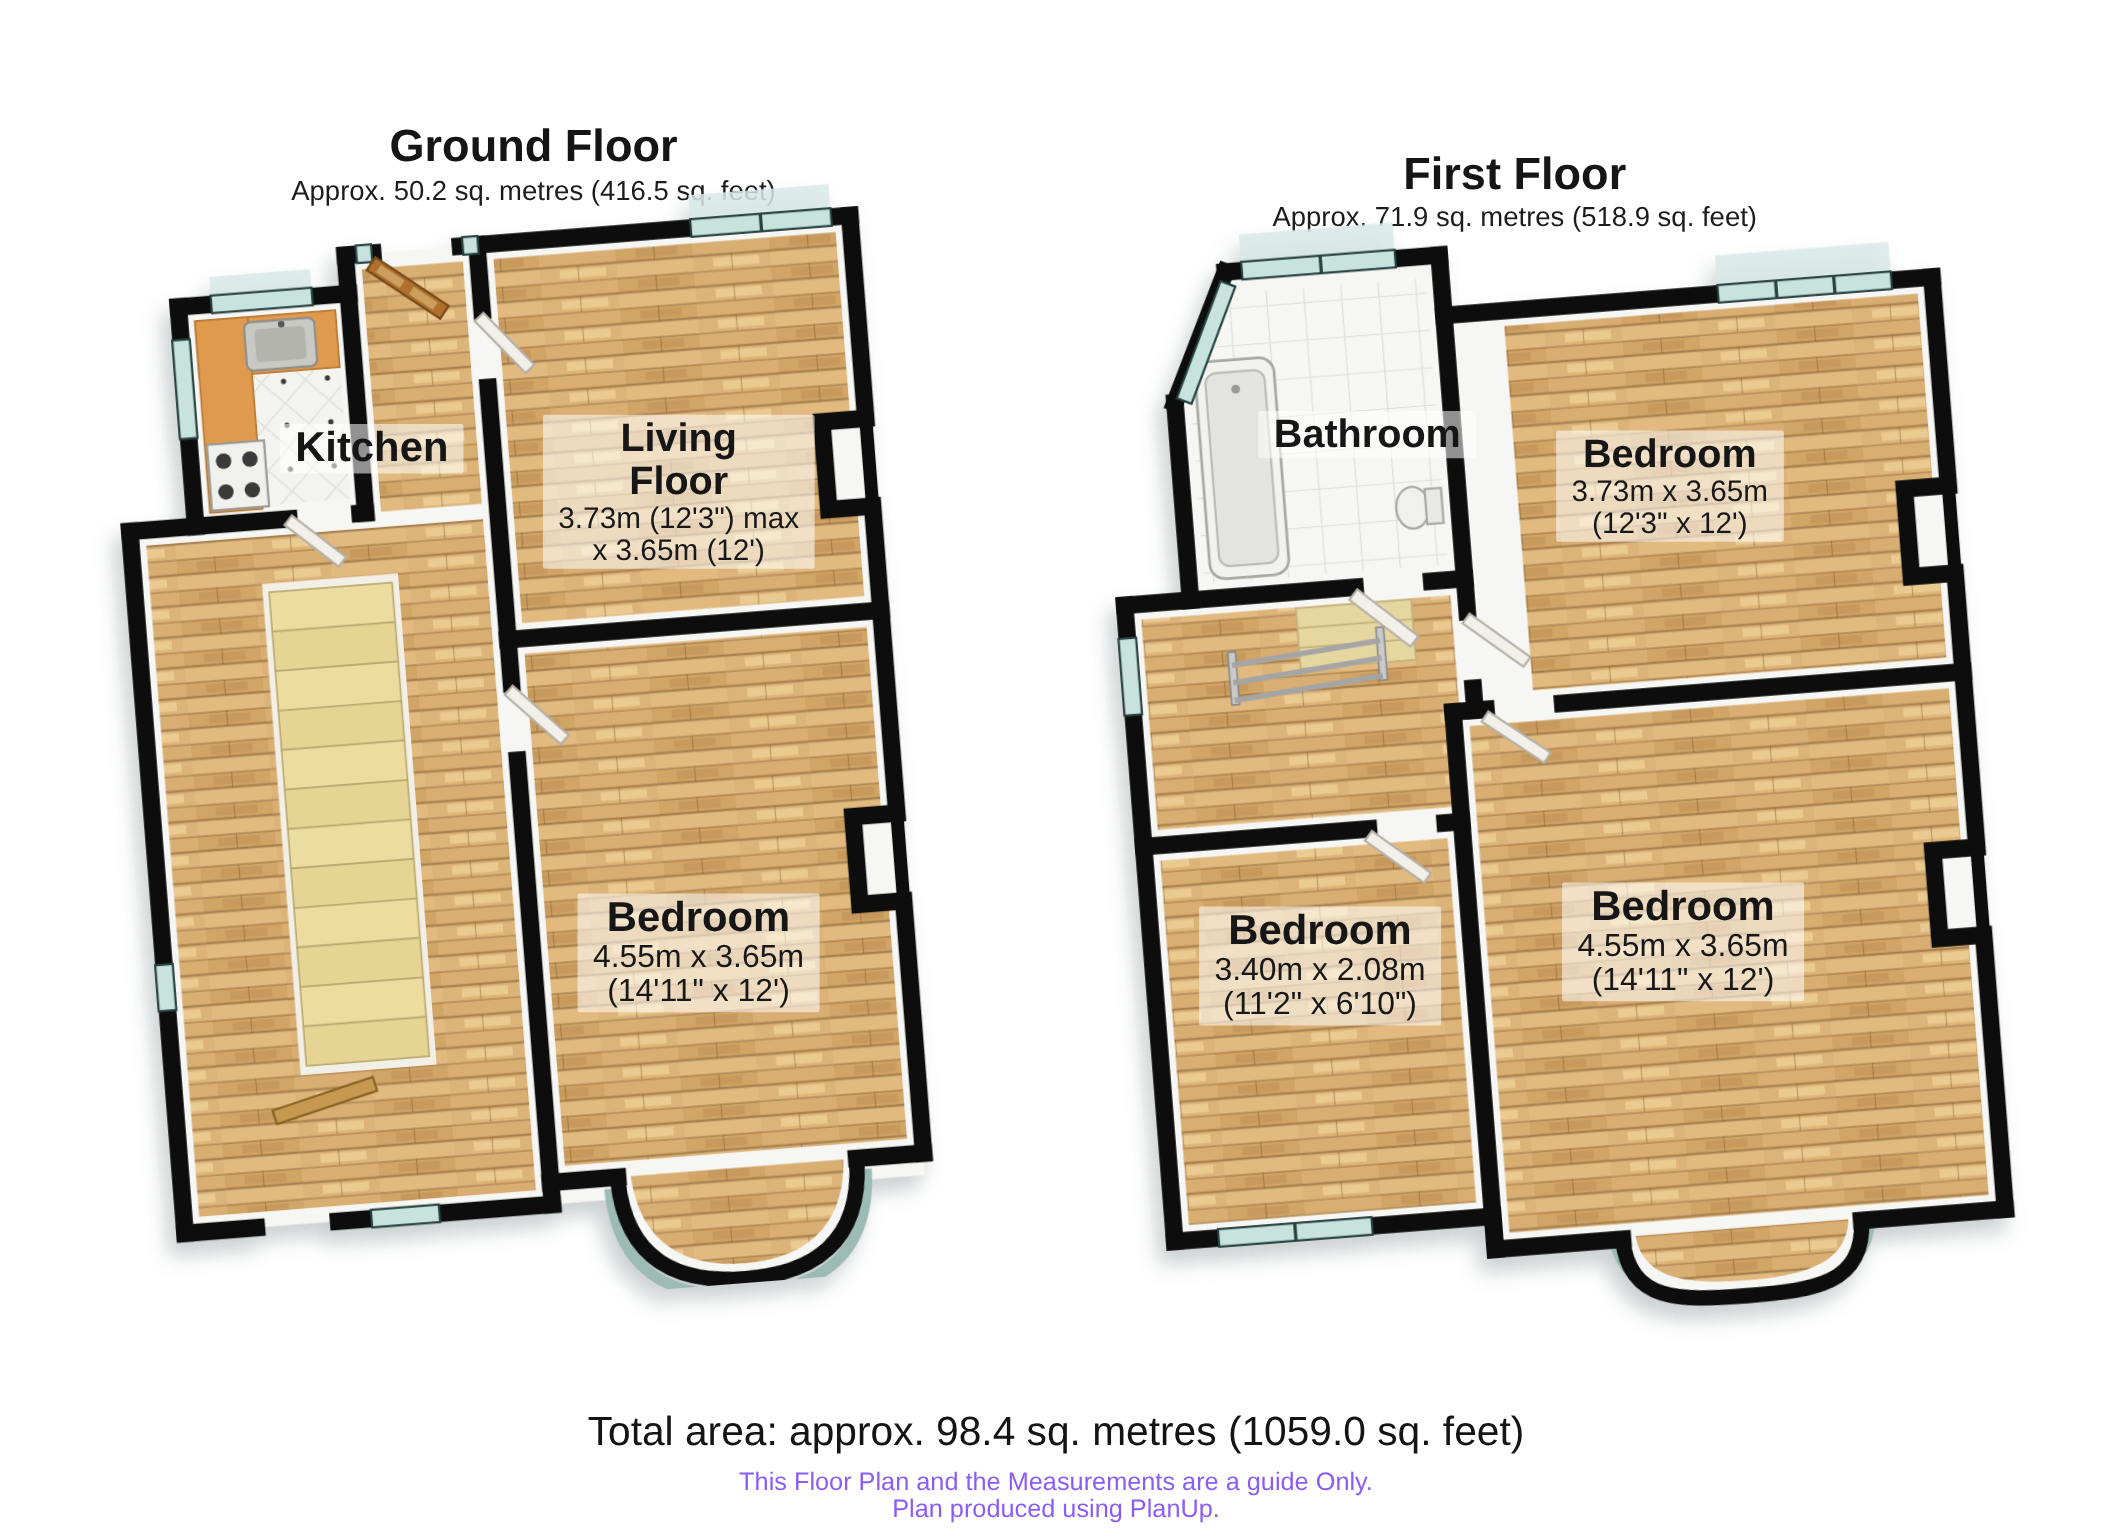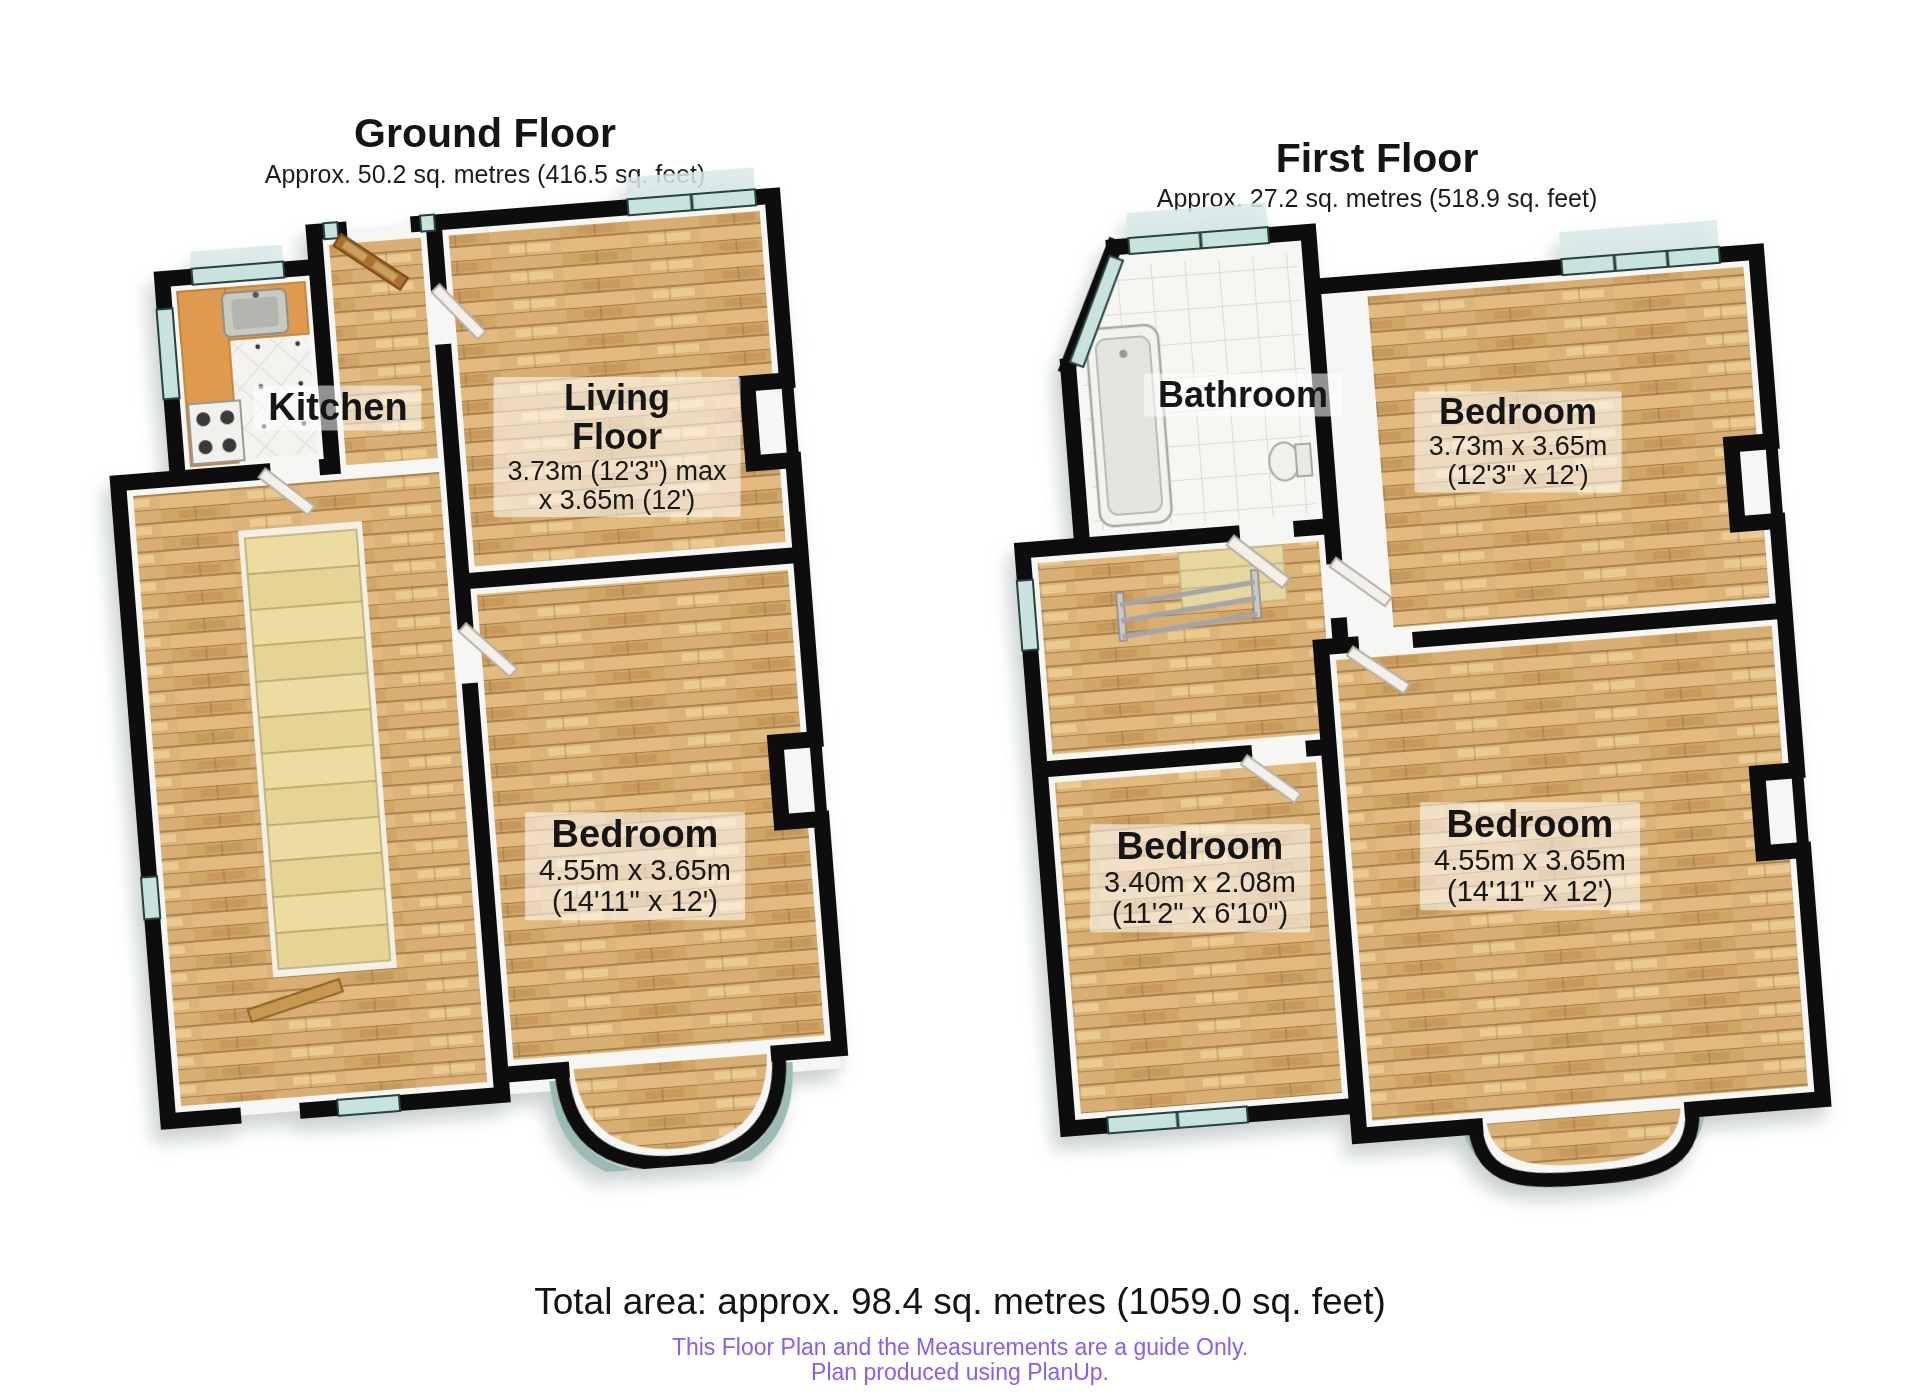--- a/index.html
+++ b/index.html
@@ -46,21 +46,21 @@
       <path d="M0 0.5h34M0.5 0v34" stroke="#dddดdd8" stroke-width="1"></path>
       <path d="M0 0.5h34M0.5 0v34" stroke="#dcdcd7" stroke-width="1"></path>
     </pattern>
   </defs>
 </svg>
 
 <div class="abs center floor-title" style="left:485px;top:133px;">Ground Floor</div>
 <div class="abs center floor-subtitle" style="left:485px;top:174px;">Approx. 50.2 sq. metres (416.5 sq. feet)</div>
 
 <div class="abs center floor-title" style="left:1377px;top:158px;">First Floor</div>
-<div class="abs center floor-subtitle" style="left:1377px;top:198px;">Approx. 27.2 sq. metres (518.9 sq. feet)</div>
+<div class="abs center floor-subtitle" style="left:1377px;top:198px;">Approx. 71.9 sq. metres (518.9 sq. feet)</div>
 
 <div class="fp-wrap" style="left:105px;top:190px;">
 <svg width="760" height="990" viewBox="0 0 760 990">
 
   <g>
     <rect x="245" y="30" width="460" height="875" fill="#f6f6f4"></rect>
     <rect x="90" y="65" width="160" height="205" fill="#f6f6f4"></rect>
     <rect x="30" y="265" width="340" height="640" fill="#f6f6f4"></rect>
   </g>
 

